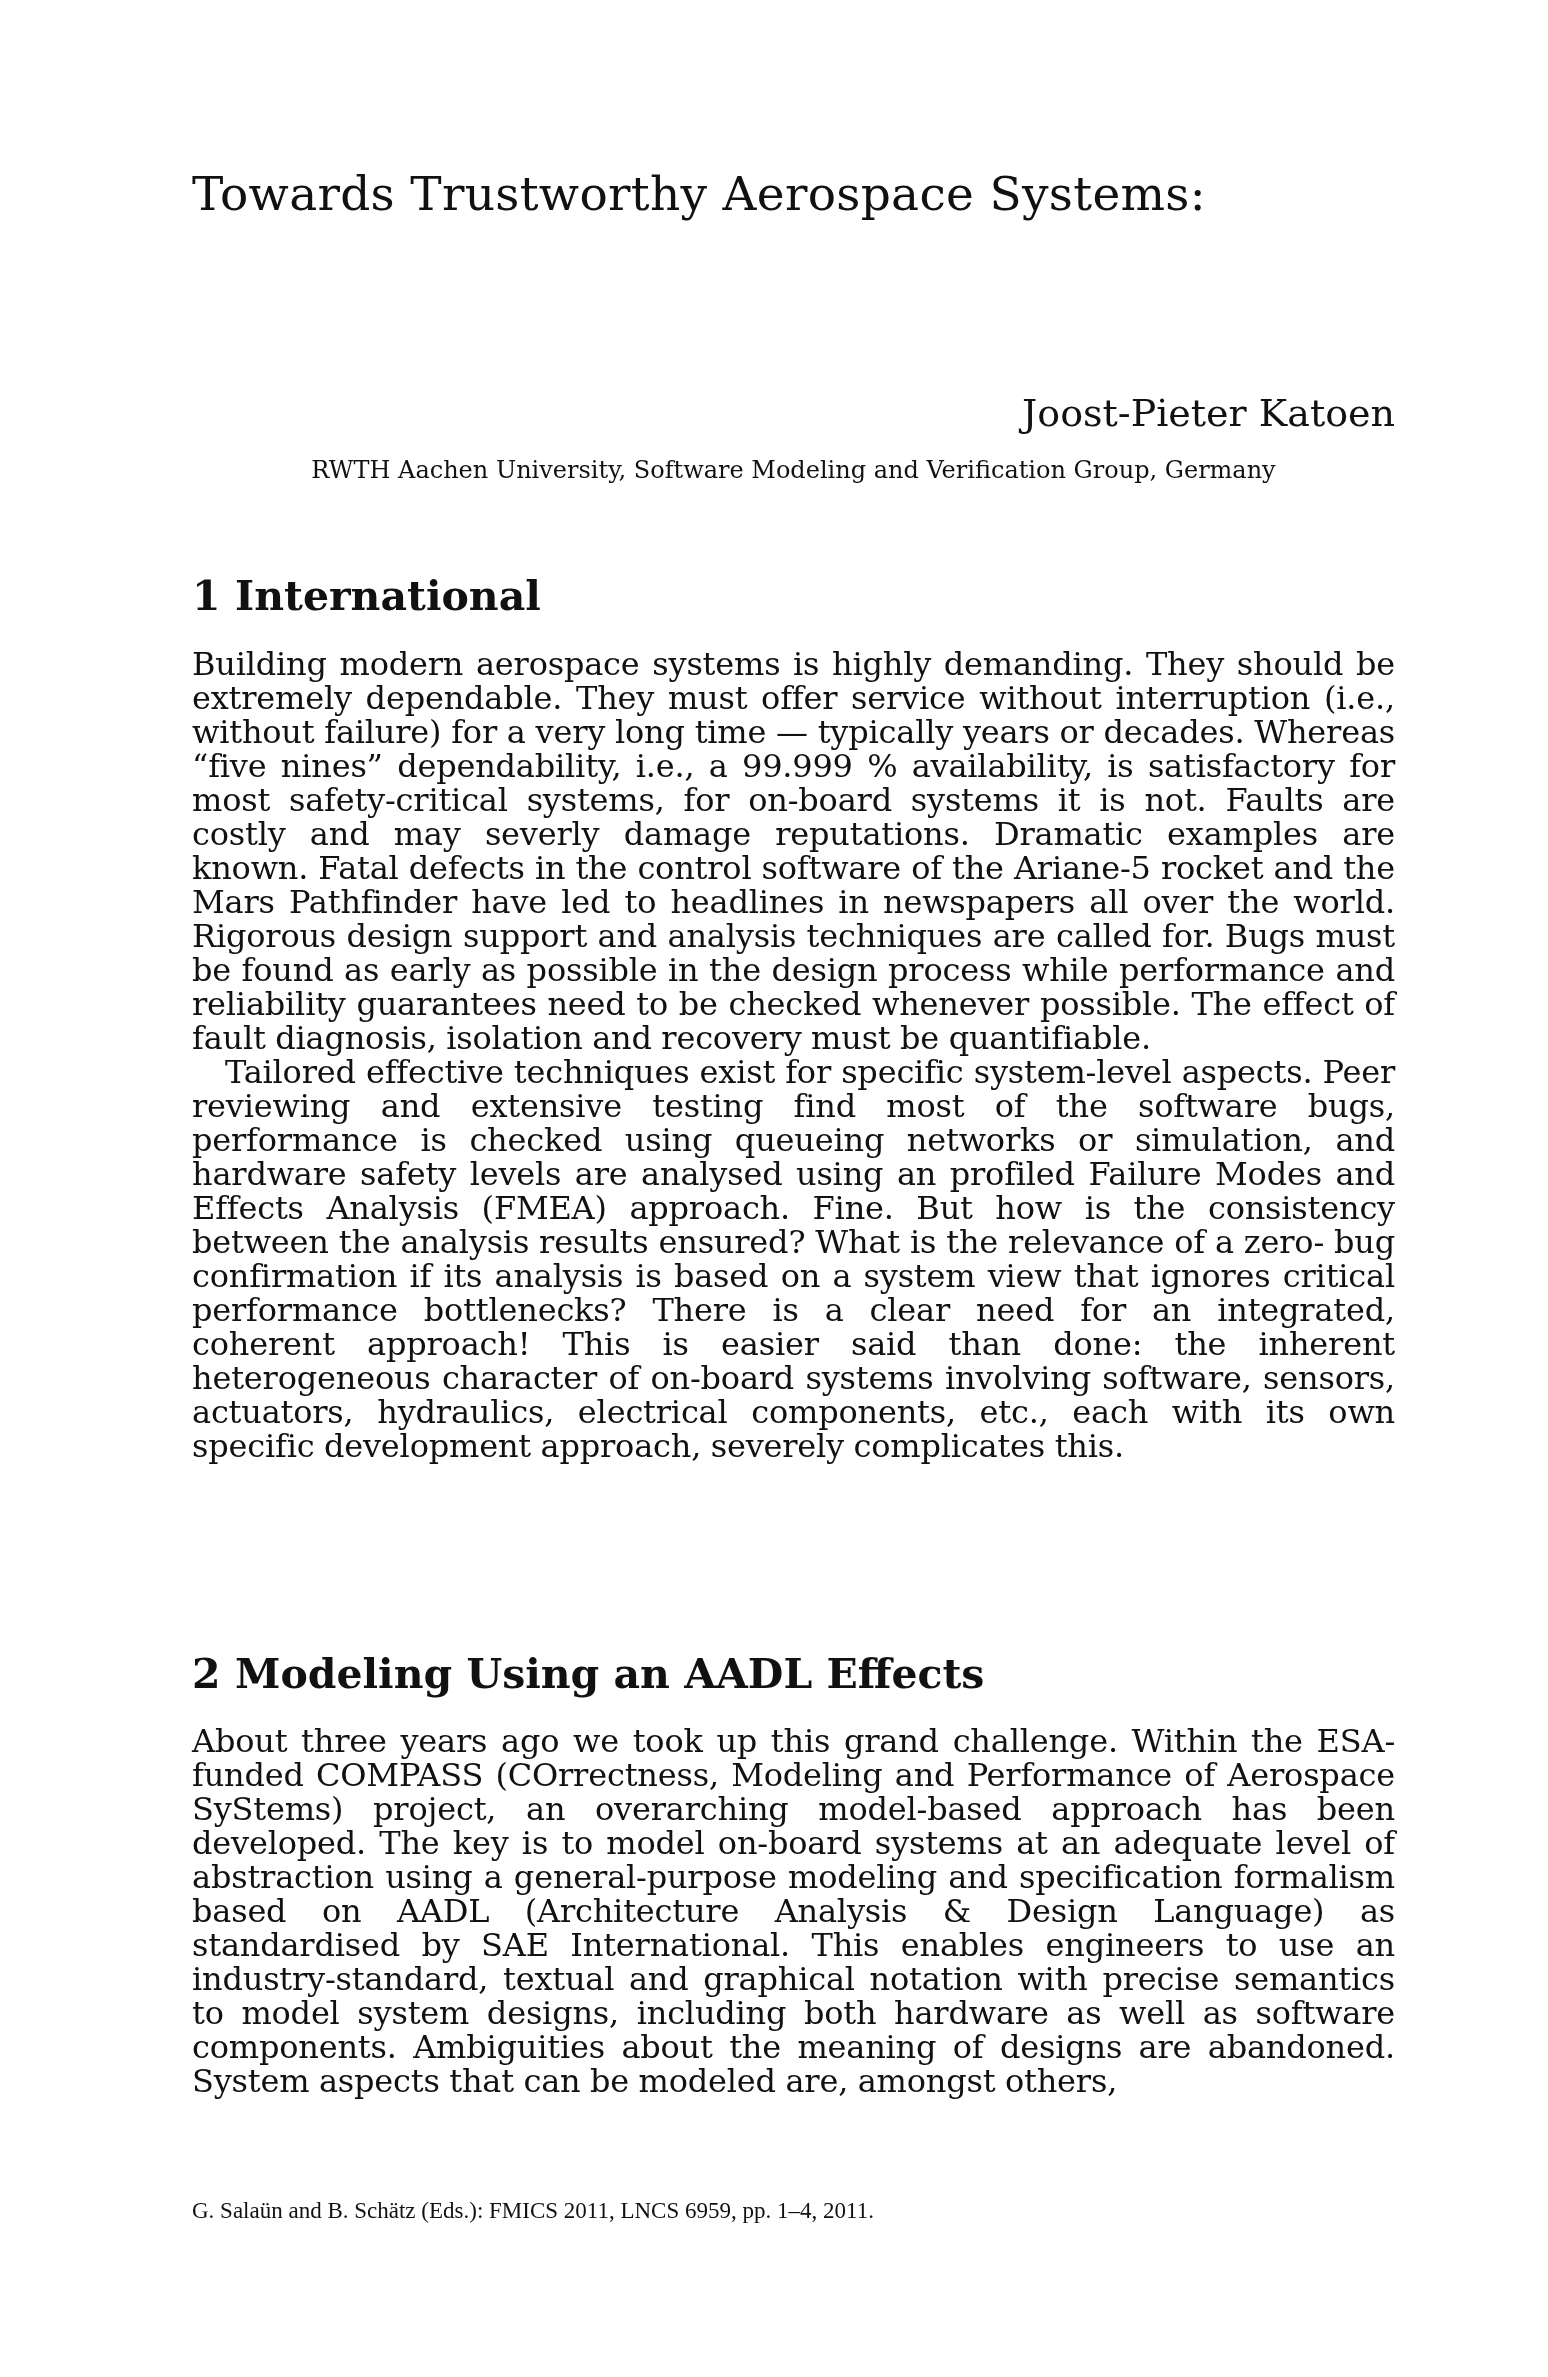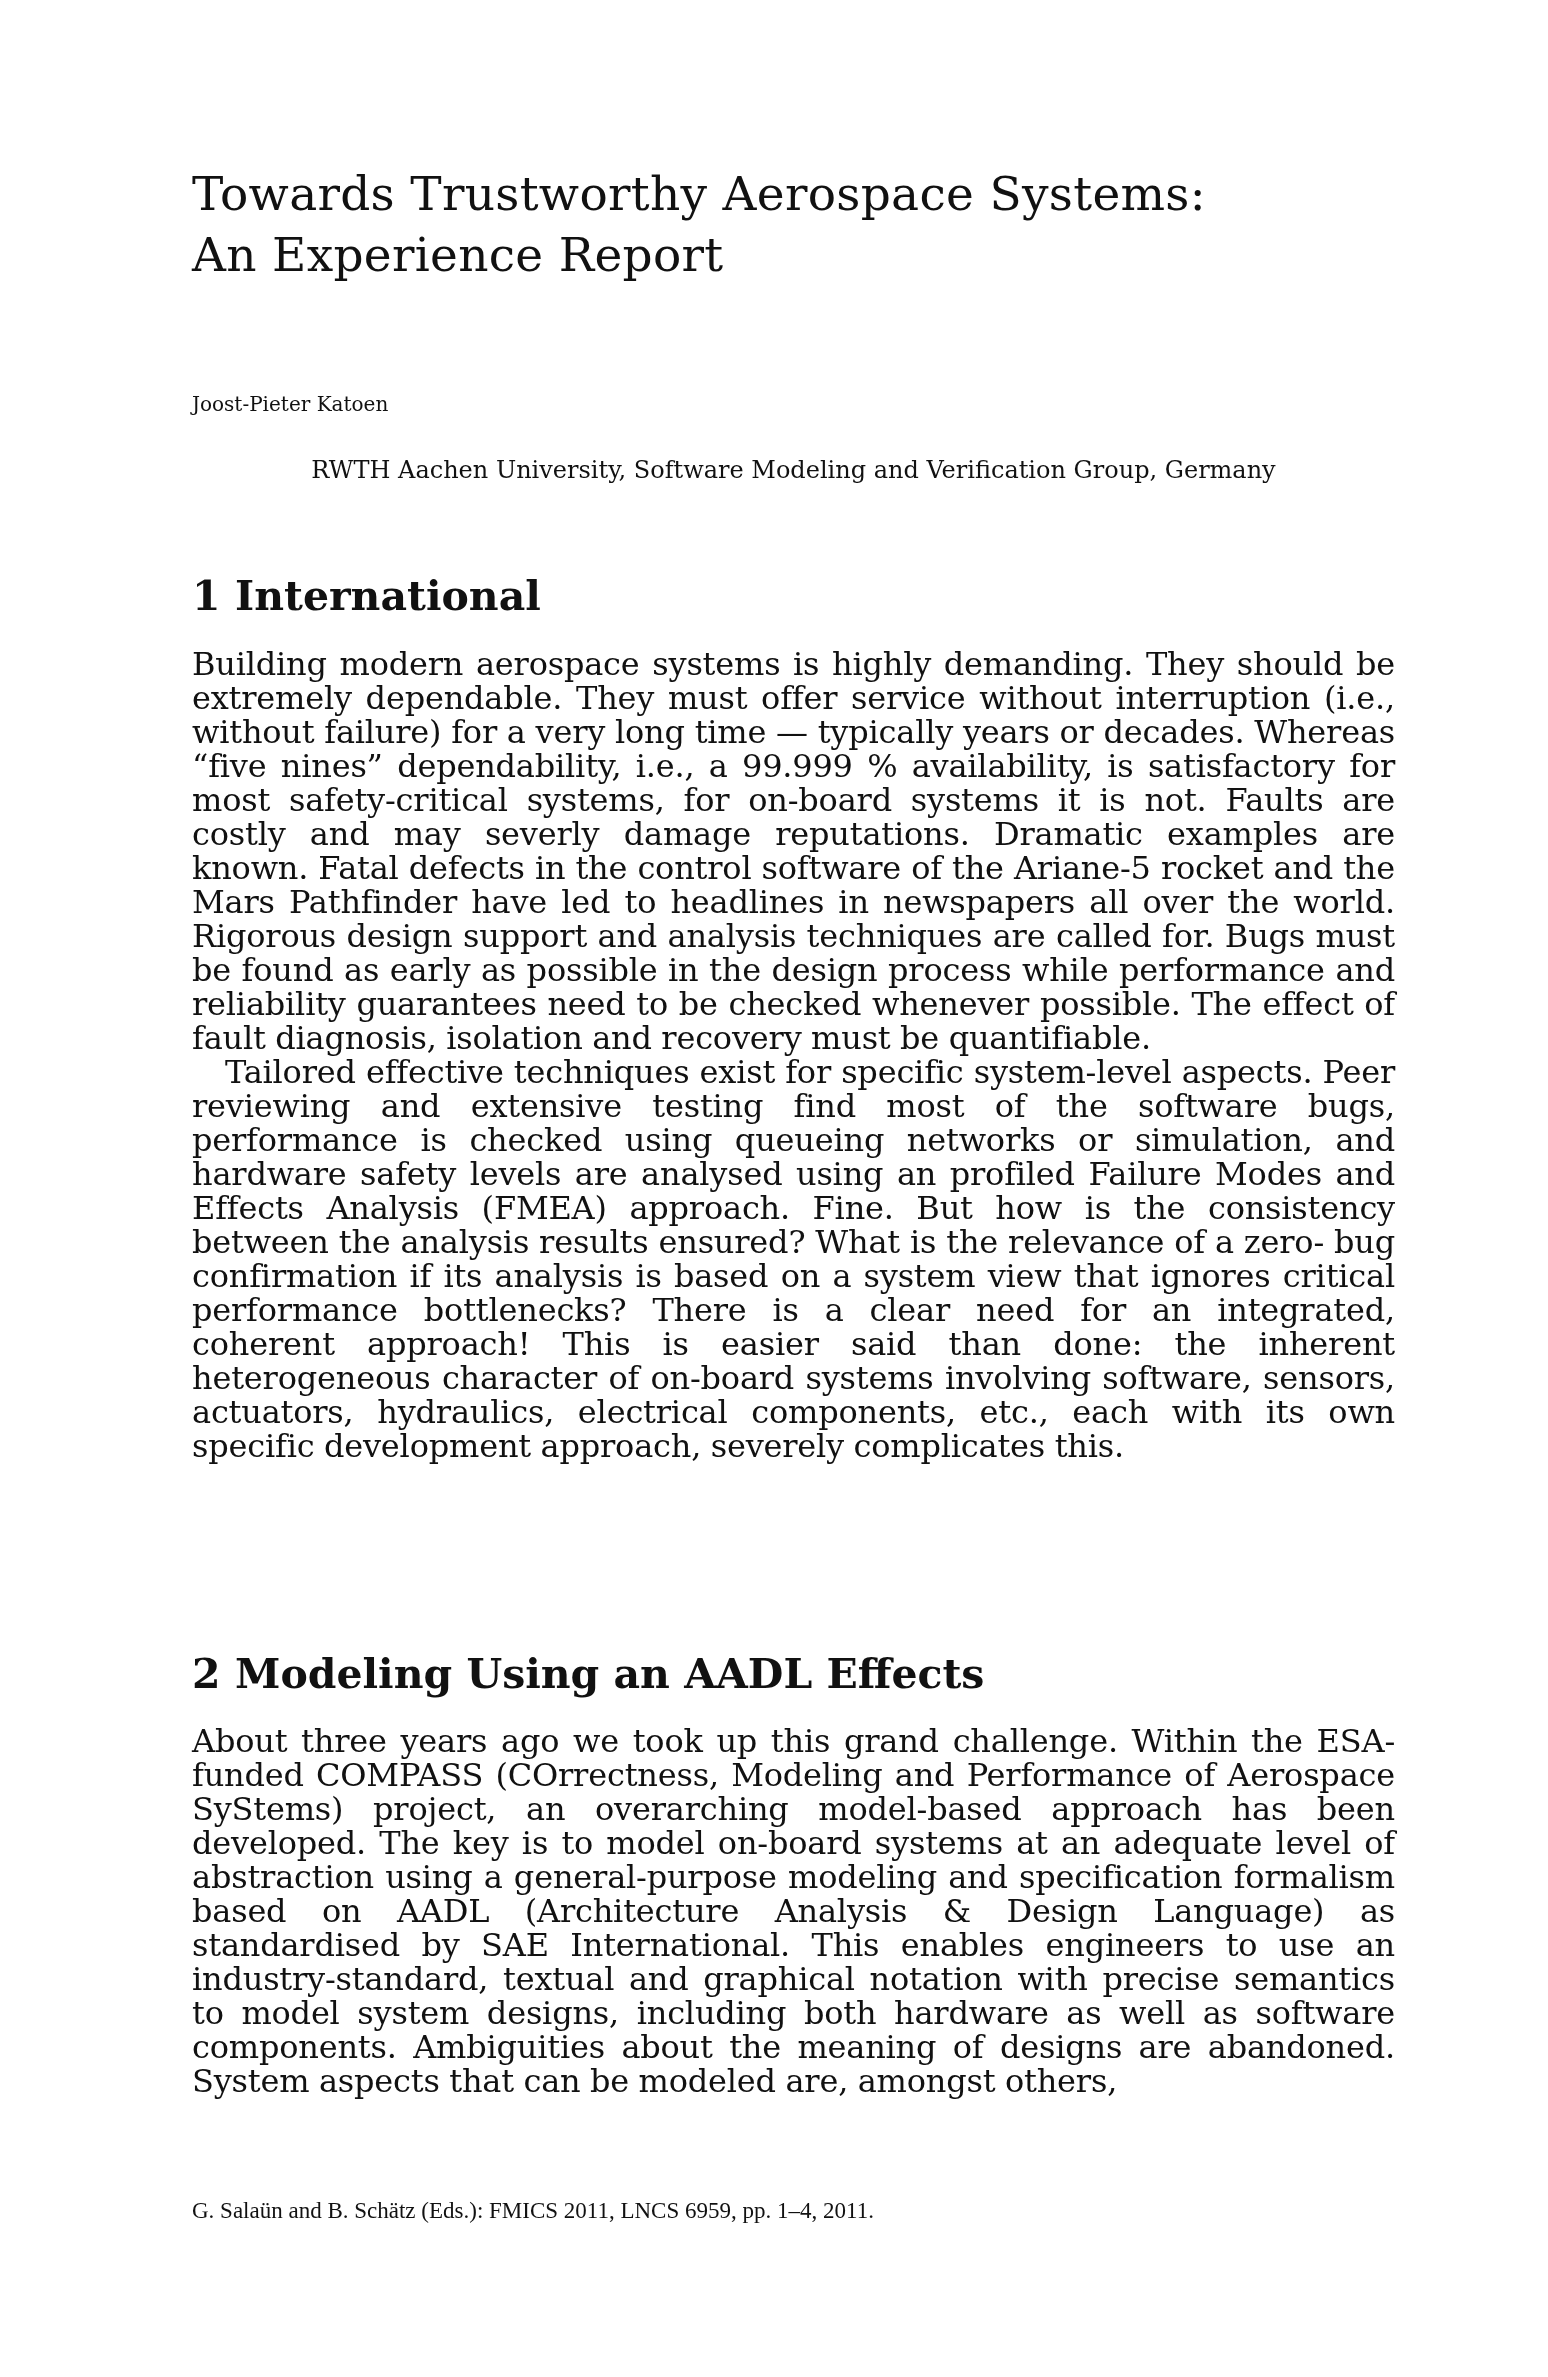--- a/index.html
+++ b/index.html
@@ -8,22 +8,22 @@
     font-family: "DejaVu Serif", "Liberation Serif", serif;
     color: #111111;
   }
   .page { position: absolute; left: 192px; top: 0; width: 1203px; }
   .title {
     position: absolute; left: 0; width: 1203px; top: 163px;
     text-align: left; font-size: 47px; line-height: 61px; font-weight: normal;
     margin: 0; letter-spacing: 0.3px;
   }
   .author {
-    position: absolute; left: 0; width: 1203px; top: 385px;
-    text-align: left; font-size: 20px; line-height: 38px;
+    position: absolute; left: 0; width: 1203px; top: 394px;
+    text-align: right; font-size: 38px; line-height: 38px;
   }
   .affil {
     position: absolute; left: 0; width: 1203px; top: 451px;
     text-align: center; font-size: 24px; line-height: 38px;
   }
   .section-heading {
     position: absolute; left: 0; margin: 0;
     font-size: 41px; line-height: 48px; font-weight: bold;
   }
   .section-heading .num { display: inline-block; width: 43px; }
@@ -40,21 +40,20 @@
   }
   .footer div { white-space: nowrap; font-family: Liberation Serif, serif; }
 </style>
 </head>
 <body>
 
 <div class="page">
 
   <h1 class="title">
     <div>Towards Trustworthy Aerospace Systems:</div>
-    <div>An Experience Report</div>
   </h1>
 
   <div class="author">Joost-Pieter Katoen</div>
   <div class="affil">RWTH Aachen University, Software Modeling and Verification Group, Germany</div>
 
   <h2 class="section-heading" style="top:572px;">
     <span class="num">1</span><span class="text">International</span>
   </h2>
 
   <div class="body-block" style="top:647px;">

